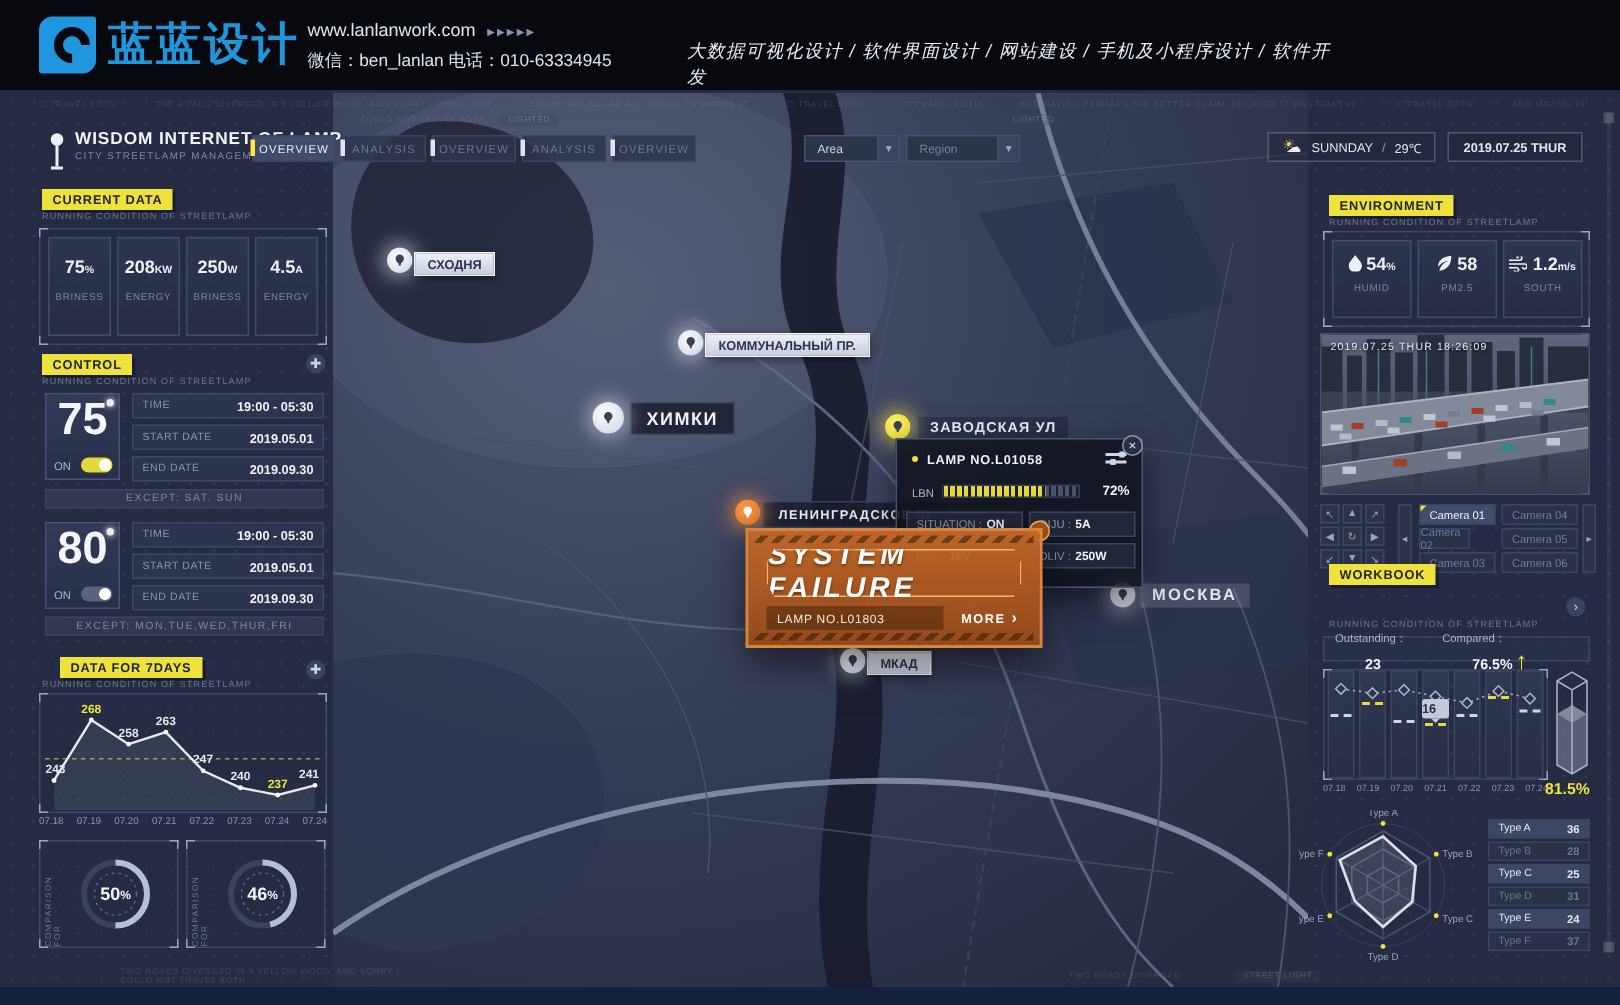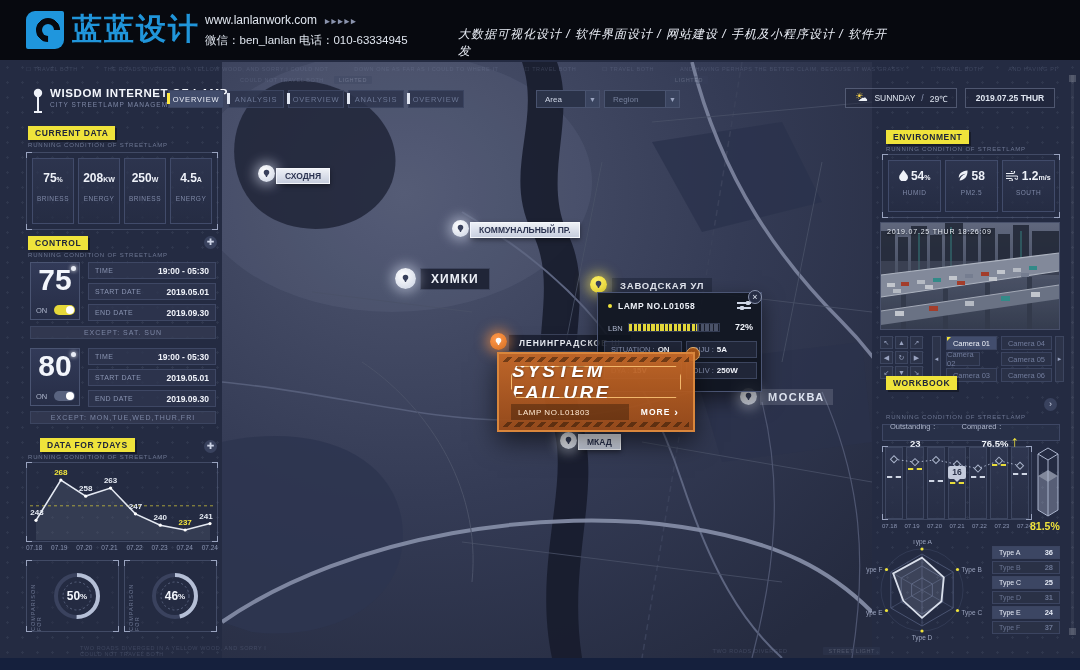--- a/index.html
+++ b/index.html
@@ -147,21 +147,21 @@
 
   
   .wb-sum{position:absolute;left:882px;top:424px;width:178px;height:17px;border:1px solid #3e4764;background:rgba(44,51,76,.6);display:flex;align-items:center;justify-content:space-between;padding:0 7px;z-index:7}
   .wb-sum .k{font-size:7.5px;color:#aeb6cc}
   .wb-sum b{font-size:9.5px;color:#f3f6fc;margin-left:20px}
   .wb-sum .up{color:#efe33b;font-weight:bold;margin-left:2px}
   .wb-chart{position:absolute;left:882px;top:446px;width:150px;height:74px;z-index:7;border:1px solid rgba(120,132,165,.3)}
   .wb-bar{position:absolute;top:0;bottom:0;width:18px;background:linear-gradient(180deg,rgba(56,64,92,.55),rgba(40,47,70,.8));border:1px solid #3d4660}
   .wb-mark{position:absolute;left:1px;right:1px;height:0;border-top:2px dashed #cfd6e4}
   .wb-mark.y{border-top-color:#e8dc3a}
-  .wb-tip{position:absolute;width:18px;height:13px;background:#c3cadb;border-radius:2px;color:#2a3148;font-size:8.5px;font-weight:bold;text-align:center;line-height:13px;z-index:9}
+  .wb-tip{position:absolute;width:18px;height:13px;background:#c3cadb;border-radius:2px;color:#2a3148;font-size:8.5px;font-weight:bold;line-height:13px;z-index:9}
   .wb-tip::after{content:"";position:absolute;left:6px;bottom:-3px;border-left:3px solid transparent;border-right:3px solid transparent;border-top:3px solid #c3cadb}
   .wb-x{position:absolute;left:882px;top:523px;width:150px;display:flex;justify-content:space-between;font-size:6px;color:#8a94b2;z-index:7}
   .wb-pct{position:absolute;left:1030px;top:520px;font-size:10.5px;font-weight:bold;color:#efe33b;z-index:7}
   .cyl{position:absolute;left:1036px;top:446px;z-index:7}
 
   
   .typerow{position:absolute;width:68px;height:13px;border:1px solid #3b4460;background:#2a3146;color:#6b7694;font-size:7px;display:flex;align-items:center;justify-content:space-between;padding:0 6px;z-index:7;cursor:pointer}
   .typerow.bright{background:#3c4663;color:#e4e9f4}
   .typerow b{font-size:7.5px}
 </style>

